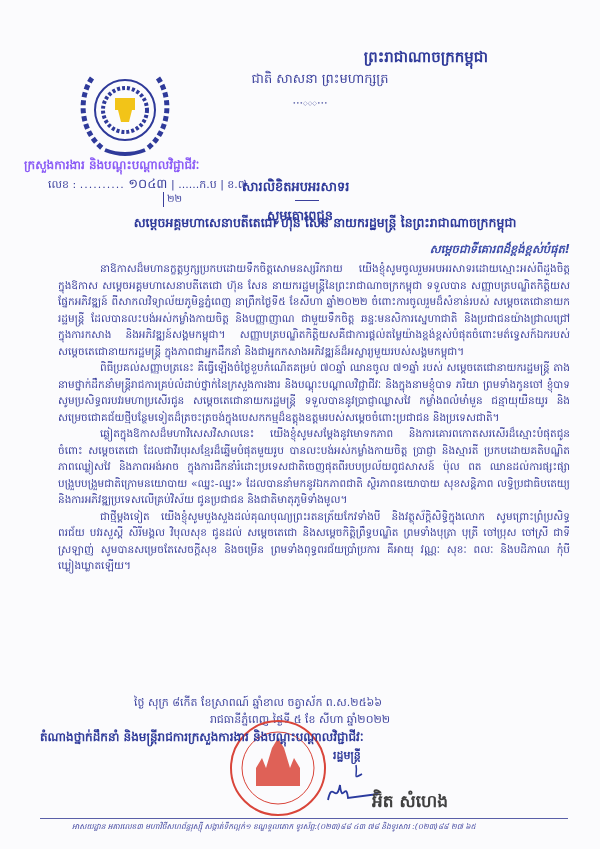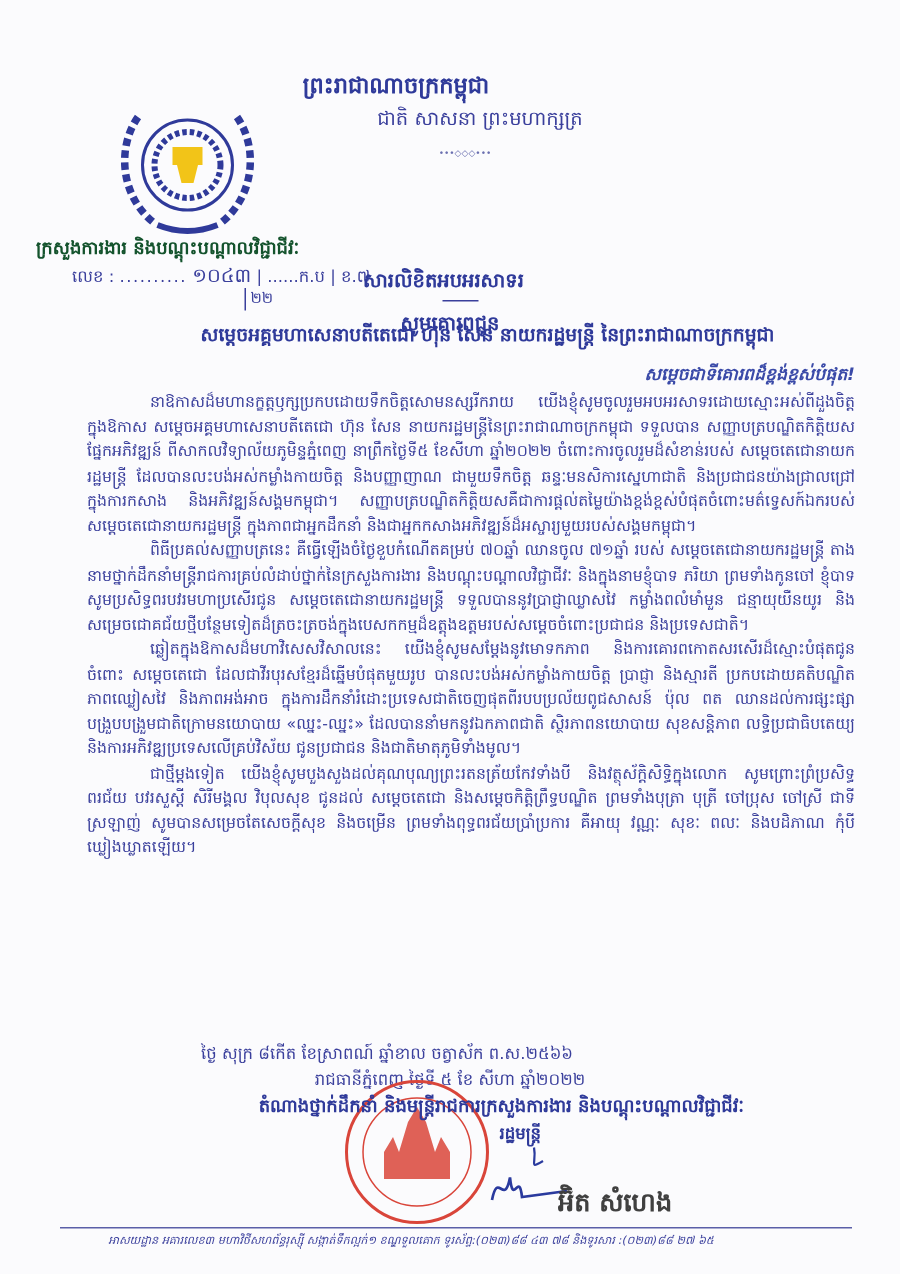--- a/index.html
+++ b/index.html
@@ -2,38 +2,38 @@
 <html><head>
 <meta charset="utf-8">
 <style>
   html, body { margin: 0; padding: 0; }
   body {
     width: 600px; height: 849px; background: #fbfbfd; position: relative; overflow: hidden;
     font-family: "DejaVu Sans", sans-serif; color: #3a3f9c;
   }
   .abs { position: absolute; }
   .logo { left: 72px; top: 58px; width: 106px; height: 104px; }
-  .kingdom { left: 0; width: 488px; top: 47px; text-align: center; font-weight: bold; font-size: 15px; color: #2f3a9a; padding-left: 40px; box-sizing: border-box; }
+  .kingdom { left: 0; width: 488px; top: 47px; text-align: right; font-weight: bold; font-size: 15px; color: #2f3a9a; padding-left: 40px; box-sizing: border-box; }
   .motto { left: 0; width: 600px; top: 70px; text-align: center; font-size: 13px; color: #3a3f9c; padding-left: 40px; box-sizing: border-box; }
   .orn { left: 275px; top: 101px; width: 70px; height: 4px; text-align: center; font-size: 6px; color: #6a6fb0; line-height: 4px; }
-  .ministry { left: 24px; top: 157px; font-size: 12px; font-weight: bold; color: #14532d; }
+  .ministry { left: 24px; top: 157px; font-size: 12px; font-weight: bold; color: #8b5cf6; }
   .refline { left: 48px; top: 175px; font-size: 11px; color: #3a3f9c; }
   .refline .dots { letter-spacing: 1px; }
   .refno { font-size: 13px; }
   .refsub { left: 163px; top: 192px; font-size: 10px; color: #3a3f9c; border-left: 1px solid #3a3f9c; padding-left: 3px; }
   .lettertype { left: 242px; top: 178px; font-size: 13px; font-weight: bold; color: #2f3a9a; }
   .hr1 { left: 295px; top: 200px; width: 24px; border-top: 1px solid #3a3f9c; }
   .to { left: 0; width: 600px; top: 207px; text-align: center; font-size: 13px; font-weight: bold; color: #2f3a9a; }
   .toname { left: 60px; width: 530px; top: 215px; text-align: center; font-size: 12.5px; font-weight: bold; color: #2f3a9a; }
   .toend { right: 30px; top: 242px; font-size: 11.5px; font-weight: bold; font-style: italic; color: #3a4aa8; }
   .body { left: 58px; width: 512px; top: 260px; font-size: 10.5px; line-height: 16.5px; color: #3a3f9c; text-align: justify; }
   .body p { margin: 0; text-indent: 42px; }
   .date1 { left: 0; width: 476px; top: 695px; text-align: center; font-size: 11px; padding-left: 40px; box-sizing: border-box; }
   .date2 { left: 0; width: 600px; top: 712px; text-align: center; font-size: 11px; }
-  .signer-title { left: 0; width: 496px; top: 729px; text-align: right; font-size: 12px; font-weight: bold; color: #2f3a9a; padding-left: 40px; box-sizing: border-box; }
+  .signer-title { left: 0; width: 496px; top: 729px; text-align: left; font-size: 12px; font-weight: bold; color: #2f3a9a; padding-left: 40px; box-sizing: border-box; }
   .signer-role { left: 333px; top: 748px; font-size: 11px; font-weight: bold; color: #2f3a9a; }
   .signer-name { left: 372px; top: 790px; font-size: 17px; font-weight: bold; color: #404040; }
   .stamp { left: 228px; top: 718px; width: 100px; height: 100px; }
   .signature { left: 318px; top: 760px; width: 80px; height: 50px; }
   .footer-rule { left: 40px; top: 818px; width: 528px; border-top: 1.5px solid #5a5fa8; }
   .footer { left: 0; width: 548px; top: 822px; text-align: center; font-size: 7.5px; font-style: italic; color: #3a3f9c; }
 </style>
 </head>
 <body>
 

